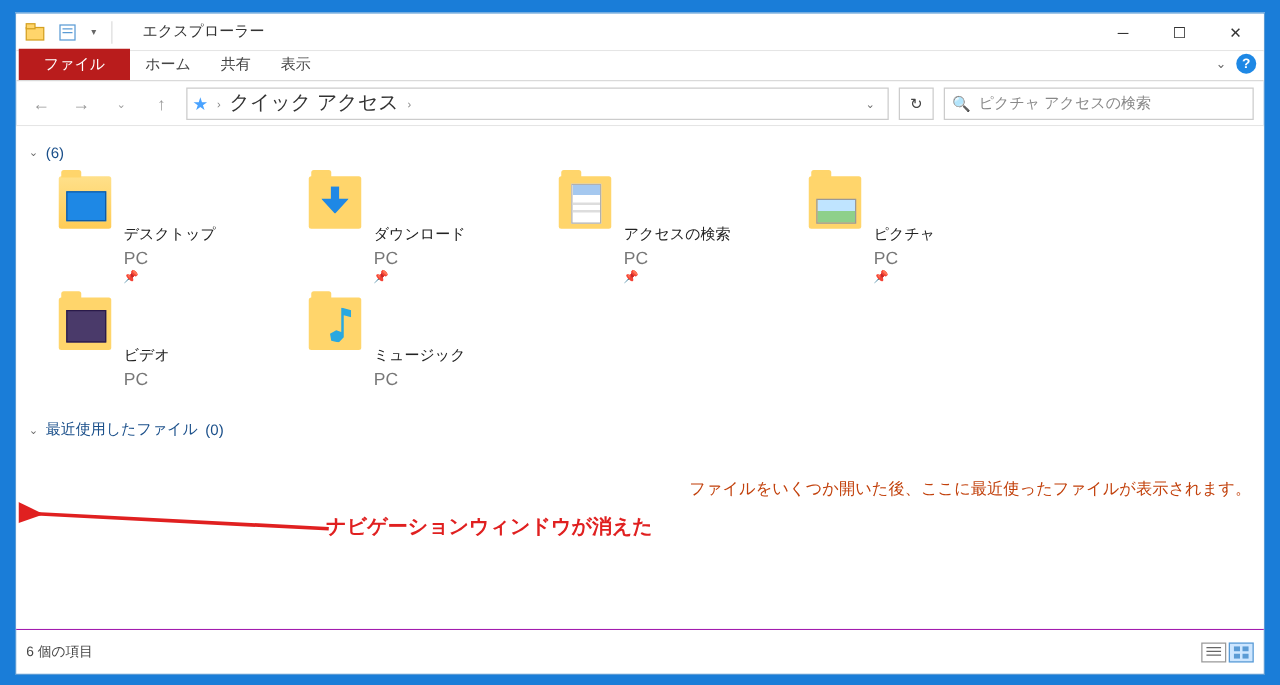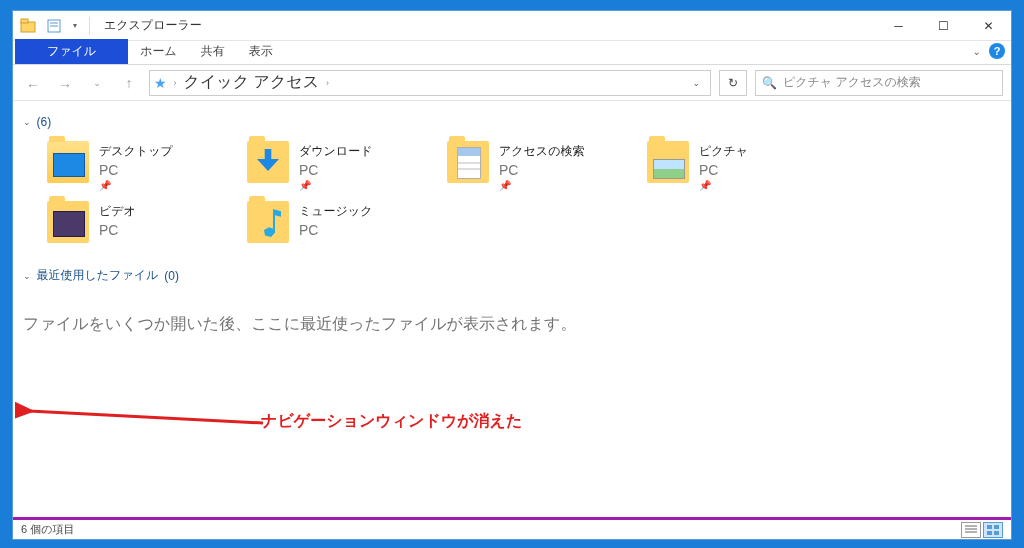--- a/index.html
+++ b/index.html
@@ -26,43 +26,43 @@
   background: #fff;
   border-bottom: 1px solid #e5e5e5;
 }
 .titlebar-left {
   display: flex;
   align-items: center;
   gap: 4px;
   padding-left: 4px;
 }
 .qat-btn { width: 22px; height: 22px; display:flex; align-items:center; justify-content:center; }
-.title-text { margin-left: 6px; font-size: 12px; color: #333; }
+.title-text { margin-left: 16px; font-size: 12px; color: #333; }
 .titlebar-spacer { flex: 1; }
 .win-btns { display:flex; }
 .win-btn { width: 45px; height: 30px; display:flex;align-items:center;justify-content:center; color:#333; font-size:12px; font-family:"Segoe MDL2 Assets","Segoe UI Symbol",sans-serif;}
 .ribbon-tabs {
   height: 24px;
   display:flex;
   align-items:flex-end;
   background:#fff;
   padding-left: 2px;
   border-bottom: 1px solid #dadada;
   position: relative;
 }
 .tab {
   padding: 4px 12px;
   font-size: 12px;
   color:#444;
   cursor:default;
 }
 .tab.file {
-  background: #1d4ed8;
+  background: #b91c1c;
   color:#fff;
-  padding: 4px 32px;
+  padding: 4px 20px;
 }
 .ribbon-right { position:absolute; right:6px; top:2px; display:flex; gap:8px; align-items:center;}
 .help-icon { width:16px;height:16px;border-radius:50%;background:#1e88e5;color:#fff;display:flex;align-items:center;justify-content:center;font-size:11px;font-weight:bold;}
 .expand-icon{color:#666;font-size:10px;}
 .navbar {
   height: 36px;
   display:flex;
   align-items:center;
   gap: 8px;
   padding: 4px 8px;
@@ -127,46 +127,46 @@
   flex-shrink:0;
 }
 .folder-icon::before{content:"";position:absolute;top:-5px;left:2px;width:16px;height:6px;background:#ffd56b;border-radius:2px 2px 0 0;}
 .folder-icon.desktop{background:linear-gradient(#ffe08a,#ffcc55);} 
 .folder-icon.desktop::after{content:"";position:absolute;left:6px;top:12px;width:30px;height:22px;background:#1e88e5;border:1px solid #0d5aa7;}
 .folder-icon.download::after{content:"";position:absolute;left:10px;top:8px;width:22px;height:22px;background:#1e88e5;clip-path:polygon(35% 0,65% 0,65% 45%,100% 45%,50% 100%,0 45%,35% 45%);}
 .folder-icon.doc::after{content:"";position:absolute;left:10px;top:6px;width:22px;height:30px;background:#fff;border:1px solid #b0b0b0;box-shadow:inset 0 8px 0 #a5c8ef, inset 0 14px 0 #fff, inset 0 16px 0 #ddd, inset 0 20px 0 #fff, inset 0 22px 0 #ddd;}
 .folder-icon.pic::after{content:"";position:absolute;left:6px;top:18px;width:30px;height:18px;background:linear-gradient(#bfe4ff 50%,#8ed08a 50%);border:1px solid #999;}
 .folder-icon.vid::after{content:"";position:absolute;left:6px;top:10px;width:30px;height:24px;background:#4a3a6a;border:1px solid #2a1a4a;}
 .folder-icon.music::after{content:"";position:absolute;left:14px;top:8px;width:20px;height:28px;background:#2aa8e0;clip-path:polygon(60% 0,100% 8%,100% 28%,70% 22%,70% 85%,50% 100%,20% 95%,15% 75%,40% 65%,60% 70%);}
-.folder-text{display:flex;flex-direction:column;gap:2px;padding-top:2px;}
+.folder-text{display:flex;flex-direction:column;gap:2px;padding-top:2px;margin-top:36px;}
 .folder-name{color:#222;font-size:12px;}
 .folder-sub{color:#777;font-size:14px;}
 .pin{color:#999;font-size:11px;}
 .empty-msg{
-  text-align:left;
-  color:#737373;
-  font-size:16px;
+  text-align:right;
+  color:#c2410c;
+  font-size:13px;
   padding: 20px 0 6px;
 }
 .annotation-arrow{
   position:absolute;
   left:2px;
   top:298px;
 }
 .annotation-text{
   position:absolute;
   left:248px;
   top:310px;
   color:#e02020;
   font-weight:bold;
   font-size:16px;
 }
 .statusbar{
-  height:22px;
-  border-top:3px solid #a21caf;
+  height:36px;
+  border-top:1px solid #a21caf;
   display:flex;
   align-items:center;
   padding:0 8px;
   font-size:11px;
   color:#444;
 }
 .statusbar .spacer{flex:1;}
 .view-btns{display:flex;gap:2px;}
 .view-btn{width:20px;height:16px;border:1px solid #999;display:flex;align-items:center;justify-content:center;font-size:9px;color:#555;}
 .view-btn.active{background:#cde6ff;border-color:#5a9bd5;}

